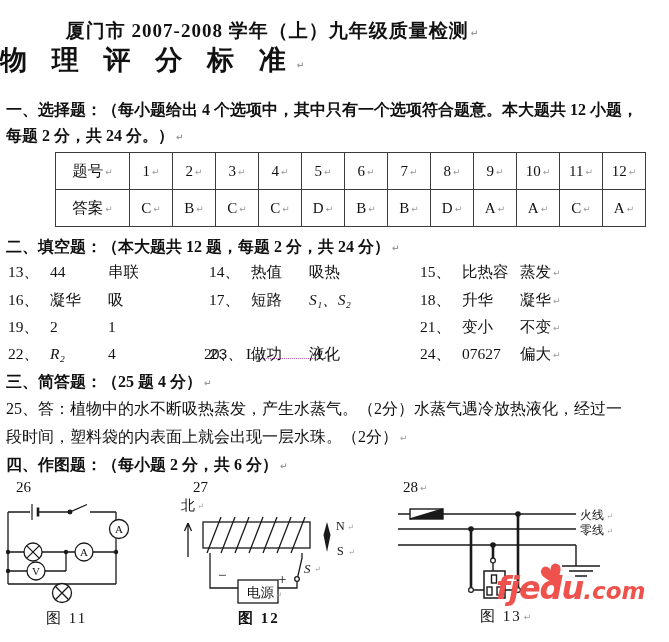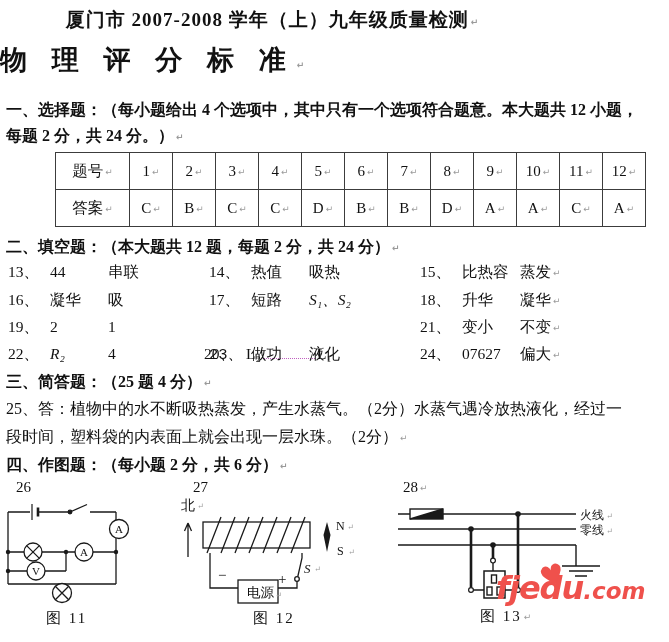--- a/index.html
+++ b/index.html
@@ -1,20 +1,20 @@
 <!DOCTYPE html>
 <html><head>
 <meta charset="utf-8">
 <style>
   html,body{margin:0;padding:0;background:#fff;}
   .page{position:relative;width:669px;height:642px;background:#ffffff;overflow:hidden;
         font-family:"Liberation Serif","DejaVu Serif",serif;color:#111;}
   .abs{position:absolute;}
   .pm{color:#9a9a9a;font-size:9px;margin-left:2px;vertical-align:1px;font-family:"DejaVu Sans",sans-serif;}
-  .doc-title{top:7px;left:0;width:545px;text-align:center;font-size:19px;font-weight:bold;letter-spacing:1px;}
+  .doc-title{top:18px;left:0;width:545px;text-align:center;font-size:19px;font-weight:bold;letter-spacing:1px;}
   .doc-subtitle{top:42px;left:0;width:557px;font-size:27px;font-weight:600;letter-spacing:9px;}
   .heading{font-size:16px;font-weight:bold;white-space:nowrap;}
   .h-sec1a{top:100px;left:6px;}
   .h-sec1b{top:126px;left:6px;}
   .anskey-table{top:152px;left:55px;border-collapse:collapse;}
   .anskey-table td{border:1px solid #3c3c3c;width:42px;height:36px;text-align:center;
                    font-size:15px;padding:0;}
   .anskey-table td.lab{width:73px;font-size:15.5px;}
   .h-sec2{top:237px;left:6px;}
   .fcell{position:absolute;font-size:15.5px;white-space:nowrap;}
@@ -169,21 +169,21 @@
     <text x="98" y="90" font-size="15" fill="#111">+</text>
     <text x="124" y="79" font-size="13" font-style="italic" fill="#111">S</text>
     <text x="134" y="78" font-size="8" fill="#999">↵</text>
     <text x="67" y="103" font-size="13.5" fill="#111">电源</text>
     <text x="95" y="104" font-size="8" fill="#999">↵</text>
     <text x="156" y="36" font-size="12" fill="#111">N</text>
     <text x="167" y="36" font-size="8" fill="#999">↵</text>
     <text x="157" y="61" font-size="12" fill="#111">S</text>
     <text x="168" y="61" font-size="8" fill="#999">↵</text>
   </svg>
-  <div class="abs fig-caption" style="left:253px;top:609px;">图 12</div>
+  <div class="abs fig-caption" style="left:238px;top:609px;font-weight:bold;">图 12</div>
 
   <svg style="left:393px;top:503px;" width="232" height="100" viewBox="0 0 232 100">
     <g stroke="#1a1a1a" stroke-width="1.4" fill="none">
       <path d="M5,11 H183"></path>
       <path d="M5,26 H183"></path>
       <path d="M5,42 H183 M183,42 V63"></path>
       <rect x="17" y="6" width="33" height="10" fill="#fff"></rect>
       <path d="M17,16 L50,16 L50,6 Z" fill="#1a1a1a" stroke="none"></path>
       <path d="M17,16 L50,6"></path>
       <path d="M169,63 H207 M176,68 H200 M182,73 H194"></path>

